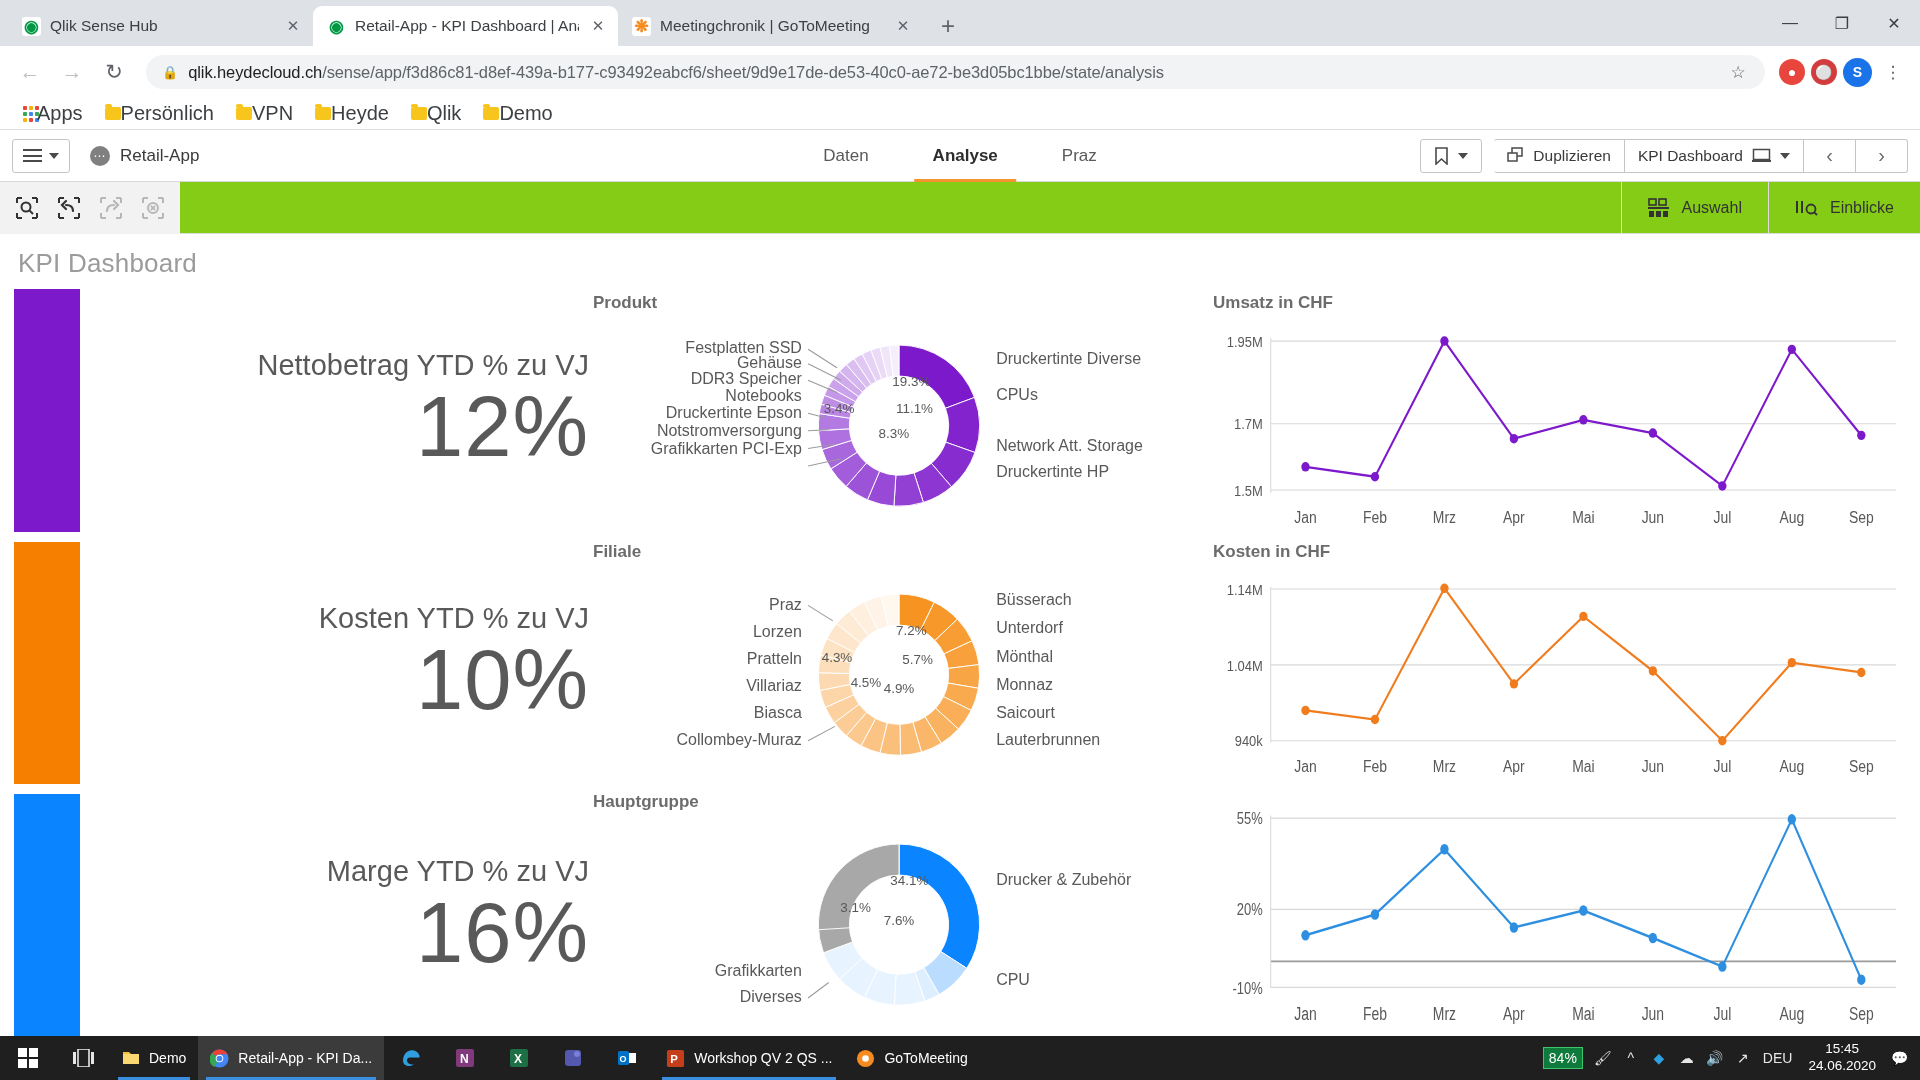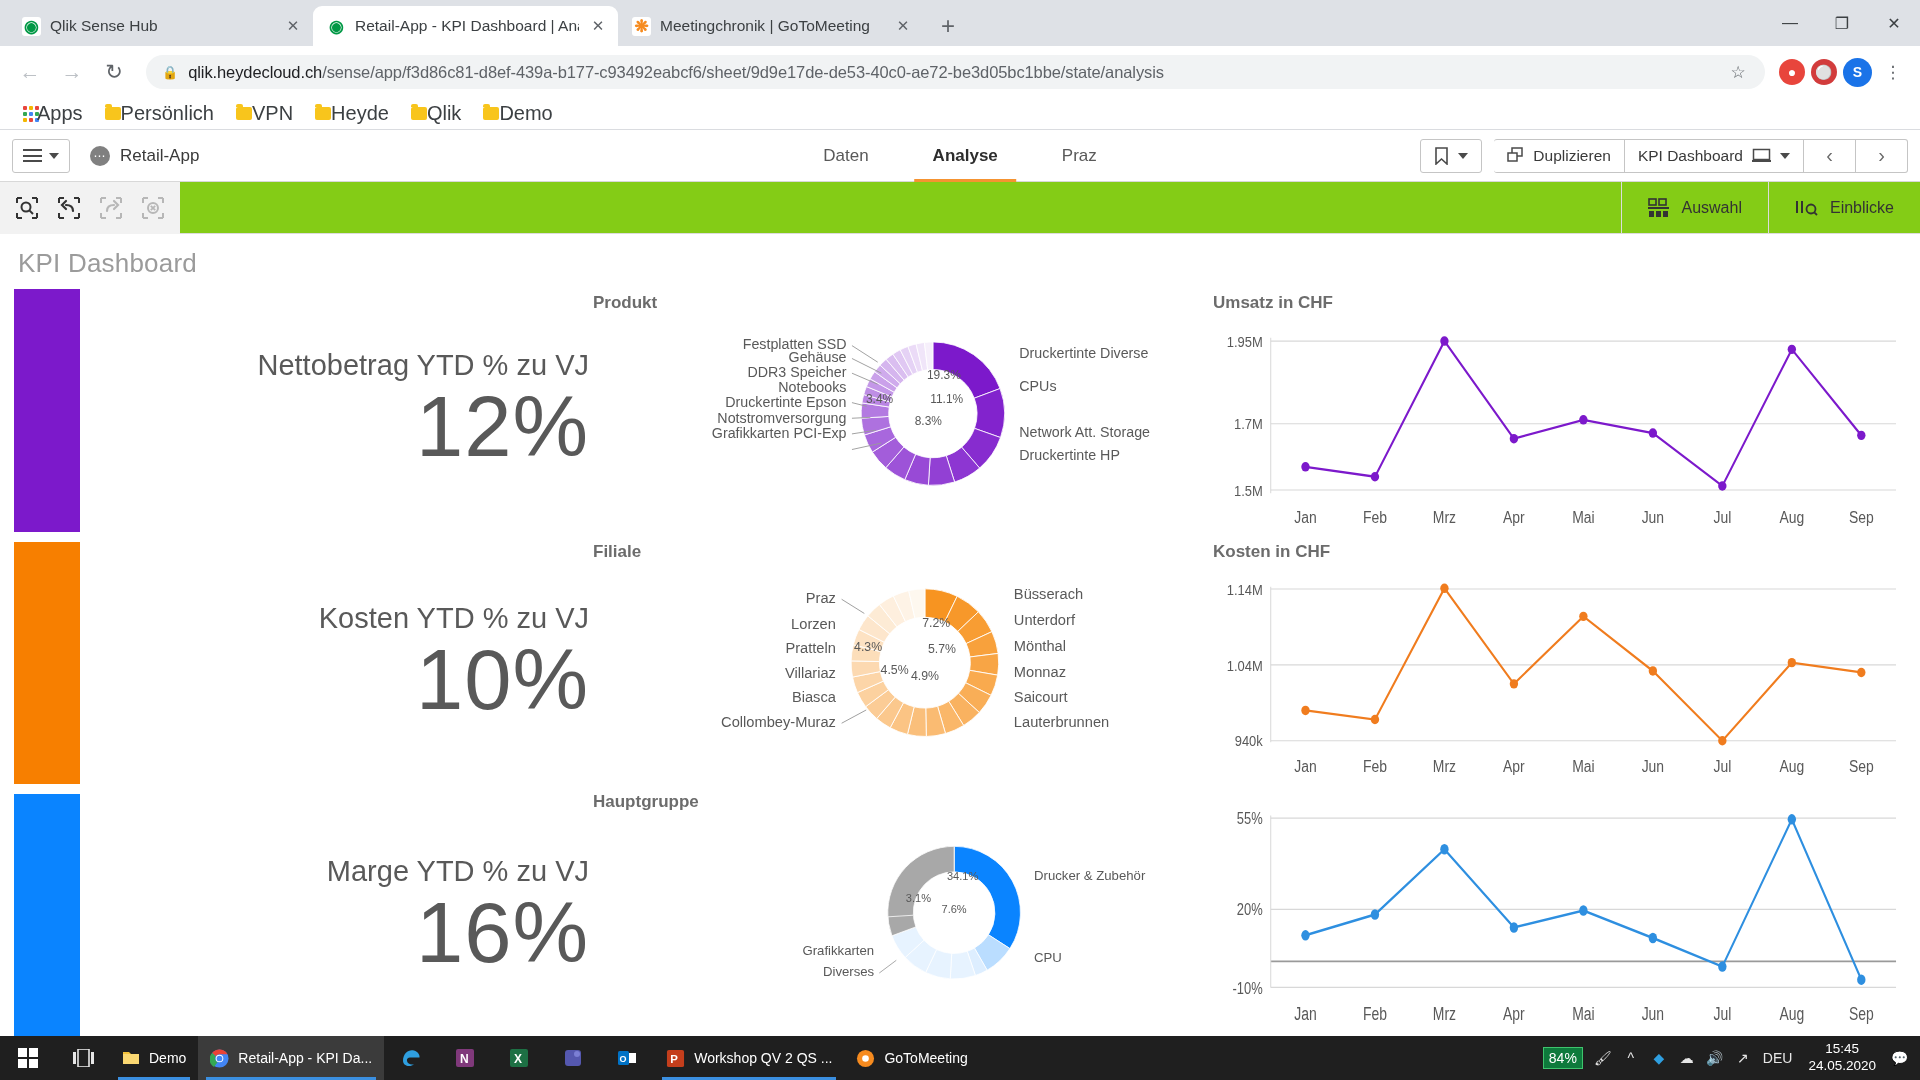--- a/index.html
+++ b/index.html
@@ -89,21 +89,21 @@
   .col-donut { width:620px; display:flex; flex-direction:column; }
   .col-line { flex:1; display:flex; flex-direction:column; }
 
   .kpi-card { flex:1; display:flex; align-items:stretch; }
   .kpi-bar { width:66px; flex:0 0 66px; }
   .kpi-body { flex:1; display:flex; flex-direction:column; align-items:flex-end; justify-content:center; }
   .kpi-label { font-size:29px; color:#595959; font-weight:300; }
   .kpi-value { font-size:85px; color:#595959; font-weight:300; line-height:1.05; letter-spacing:1px; }
 
   .obj-title { font-size:17px; font-weight:bold; color:#6c6c6c; padding:4px 0 0 4px; }
-  .donut-card { flex:1; display:flex; }
+  .donut-card { flex:1; display:flex; flex-direction:column; }
   .donut-wrap { flex:1; position:relative; }
   .line-card { flex:1; display:flex; flex-direction:column; }
   .line-wrap { flex:1; position:relative; }
 
   svg { display:block; }
 
   
   .taskbar { position:absolute; left:0; bottom:0; width:1920px; height:44px; background:#1f1f1f; display:flex; align-items:center; }
   .tb-start { width:56px; height:44px; display:flex; align-items:center; justify-content:center; }
   .win-logo { display:grid; grid-template-columns:9px 9px; grid-template-rows:9px 9px; gap:2.5px; }
@@ -643,17 +643,17 @@
     <span class="battery-badge">84%</span>
     <span class="tray-ico">🖌</span>
     <span class="tray-ico">^</span>
     <span class="tray-ico" style="color:#2f9fe0;">◆</span>
     <span class="tray-ico">☁</span>
     <span class="tray-ico">🔊</span>
     <span class="tray-ico">↗</span>
     <span class="tray-ico" style="width:auto;padding:0 6px;">DEU</span>
     <span class="clock">
       <span>15:45</span>
-      <span>24.05.2020</span>
+      <span>24.06.2020</span>
     </span>
     <span class="tray-ico">💬</span>
   </div>
 </div>
 
 </body></html>

